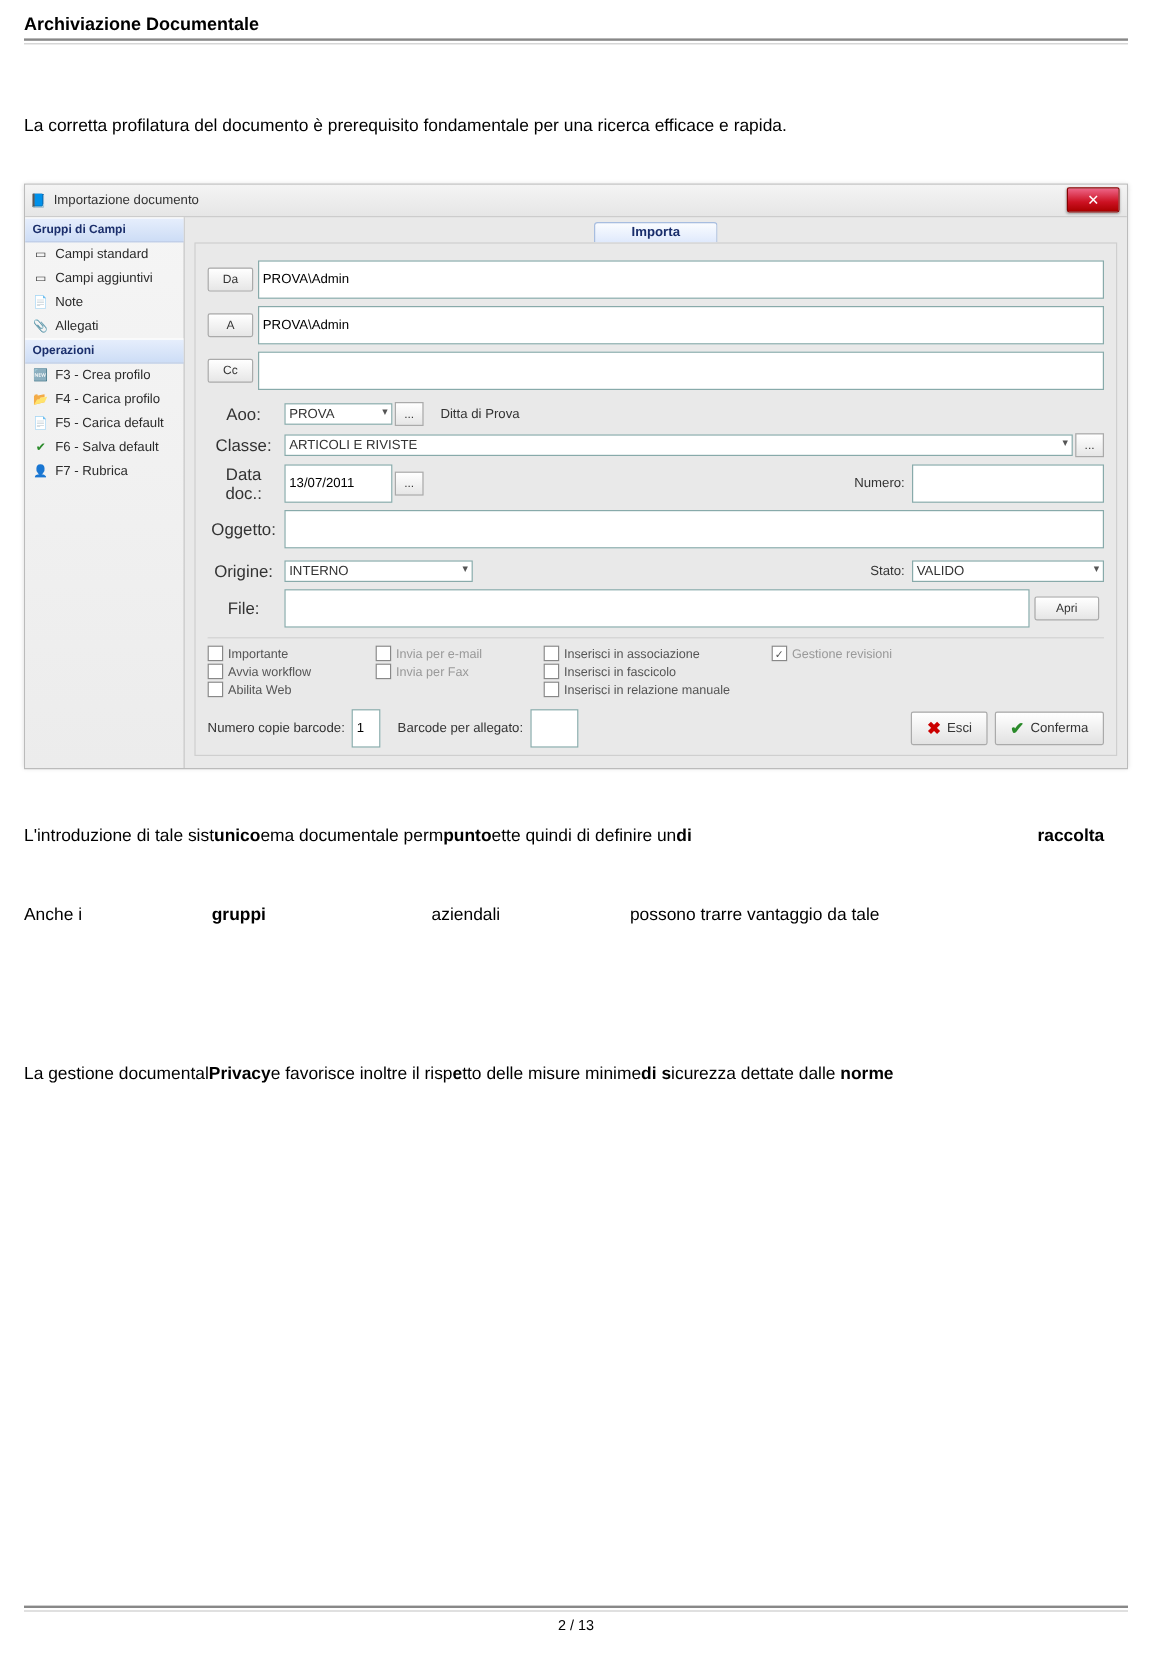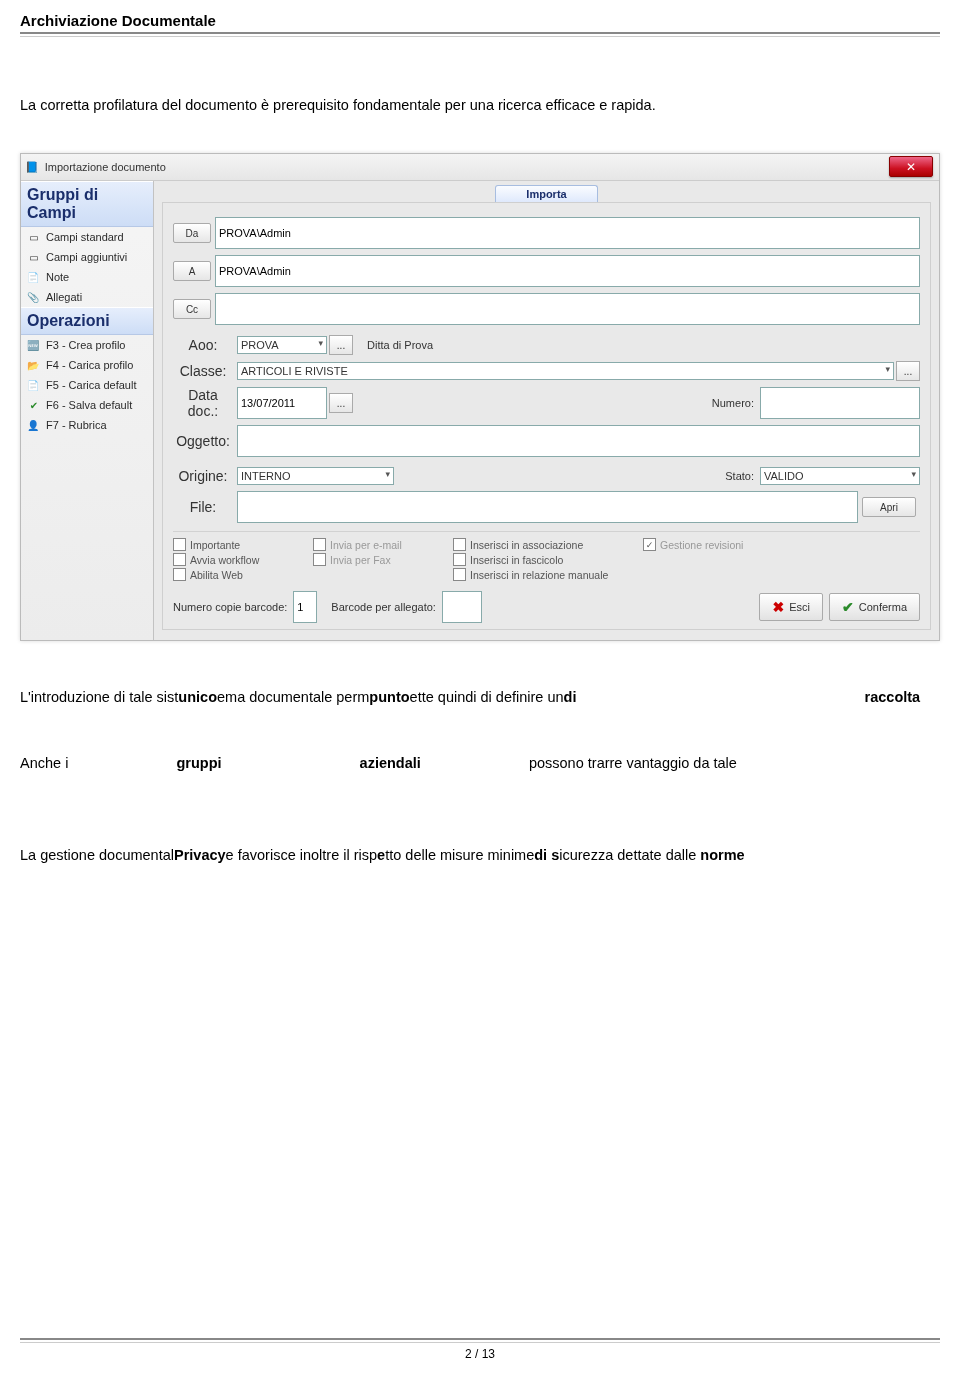--- a/index.html
+++ b/index.html
@@ -9,21 +9,21 @@
 
   .intro-para { margin-top:60px; font-size:14.5px; }
 
   .app-window { margin-top:40px; border:1px solid #bbb; background:linear-gradient(#f2f2f2,#e9e9e9); font-family:Tahoma,Arial,sans-serif; font-size:11px; color:#333; box-shadow:0 0 4px rgba(0,0,0,.15); }
   .titlebar { display:flex; align-items:center; height:26px; padding:0 4px; background:linear-gradient(#f4f4f4,#e6e6e6); border-bottom:1px solid #ccc; position:relative; }
   .titlebar .ttext { font-size:11px; margin-left:6px; }
   .close-btn { position:absolute; right:6px; top:2px; width:42px; height:19px; border-radius:2px; background:linear-gradient(#e68,#c12 60%,#a00); color:#fff; display:flex; align-items:center; justify-content:center; font-family:Arial; font-size:12px; box-shadow:0 1px 2px rgba(0,0,0,.3); border:1px solid #800; }
 
   .app-body { display:flex; background:#e8e8e8; }
   .sidebar { width:132px; border-right:1px solid #c2c2c2; background:linear-gradient(#f5f5f5,#ececec); }
-  .side-head { font-weight:bold; font-size:16px; padding:4px 6px; color:#1a2e6b; background:linear-gradient(#e6eefc,#cdddf6); border-top:1px solid #fff; border-bottom:1px solid #b6c8e6; }
+  .side-head { font-weight:bold; font-size:10px; padding:4px 6px; color:#1a2e6b; background:linear-gradient(#e6eefc,#cdddf6); border-top:1px solid #fff; border-bottom:1px solid #b6c8e6; }
   .side-item { display:flex; align-items:center; gap:5px; padding:3px 6px; font-size:11px; color:#2b2b2b; cursor:pointer; }
   .side-item .ic { width:14px; height:14px; display:inline-flex; align-items:center; justify-content:center; font-size:10px; }
 
   .main { flex:1; background:#e9e9e9; padding:0 8px 10px 8px; }
   .tabbar { display:flex; padding:4px 0 0 0; }
   .tab { background:linear-gradient(#fafcff,#dfe9fc); border:1px solid #a7bde0; border-bottom:none; border-radius:3px 3px 0 0; padding:2px 30px; font-size:11px; font-weight:bold; color:#1a2e6b; margin:0 auto; }
   .form-area { background:#e9e9e9; border:1px solid #cfcfcf; padding:8px 10px 6px 10px; }
 
   .row { display:flex; align-items:center; margin:6px 0; }
   .lbl { width:60px; text-align:center; font-size:14px; color:#333; padding-right:4px; }
@@ -237,26 +237,26 @@
     <span>L'introduzione di tale sist</span><span style="font-weight:bold">unico</span><span>ema documentale perm</span><span style="font-weight:bold">punto</span><span>ette quindi di definire un</span><span style="font-weight:bold">di</span>
     <span style="display:inline-block;width:280px"></span>
     <span style="font-weight:bold">raccolta</span>
   </p>
 
   <p class="body-para" style="margin-top:50px">
     <span>Anche i </span>
     <span style="display:inline-block;width:100px"></span>
     <span style="font-weight:bold">gruppi</span>
     <span style="display:inline-block;width:130px"></span>
-    <span style="font-weight:bold">aziendali</span>
+    <span style="font-weight:normal">aziendali</span>
     <span style="display:inline-block;width:100px"></span>
     <span>possono trarre vantaggio da tale</span>
   </p>
 
-  <p class="body-para" style="margin-top:76px">
+  <p class="body-para" style="margin-top:116px">
     <span>La gestione documental</span><span style="font-weight:bold">Privacy</span><span>e favorisce inoltre il risp</span><span style="font-weight:bold">e</span><span>tto delle misure minime</span><span style="font-weight:bold">di s</span><span>icurezza dettate dalle</span><span style="font-weight:bold"> norme</span>
   </p>
 
   <div class="footer">
     <div class="footer-line"></div>
     <div class="pagenum">2 / 13</div>
   </div>
 
 </div>
 

